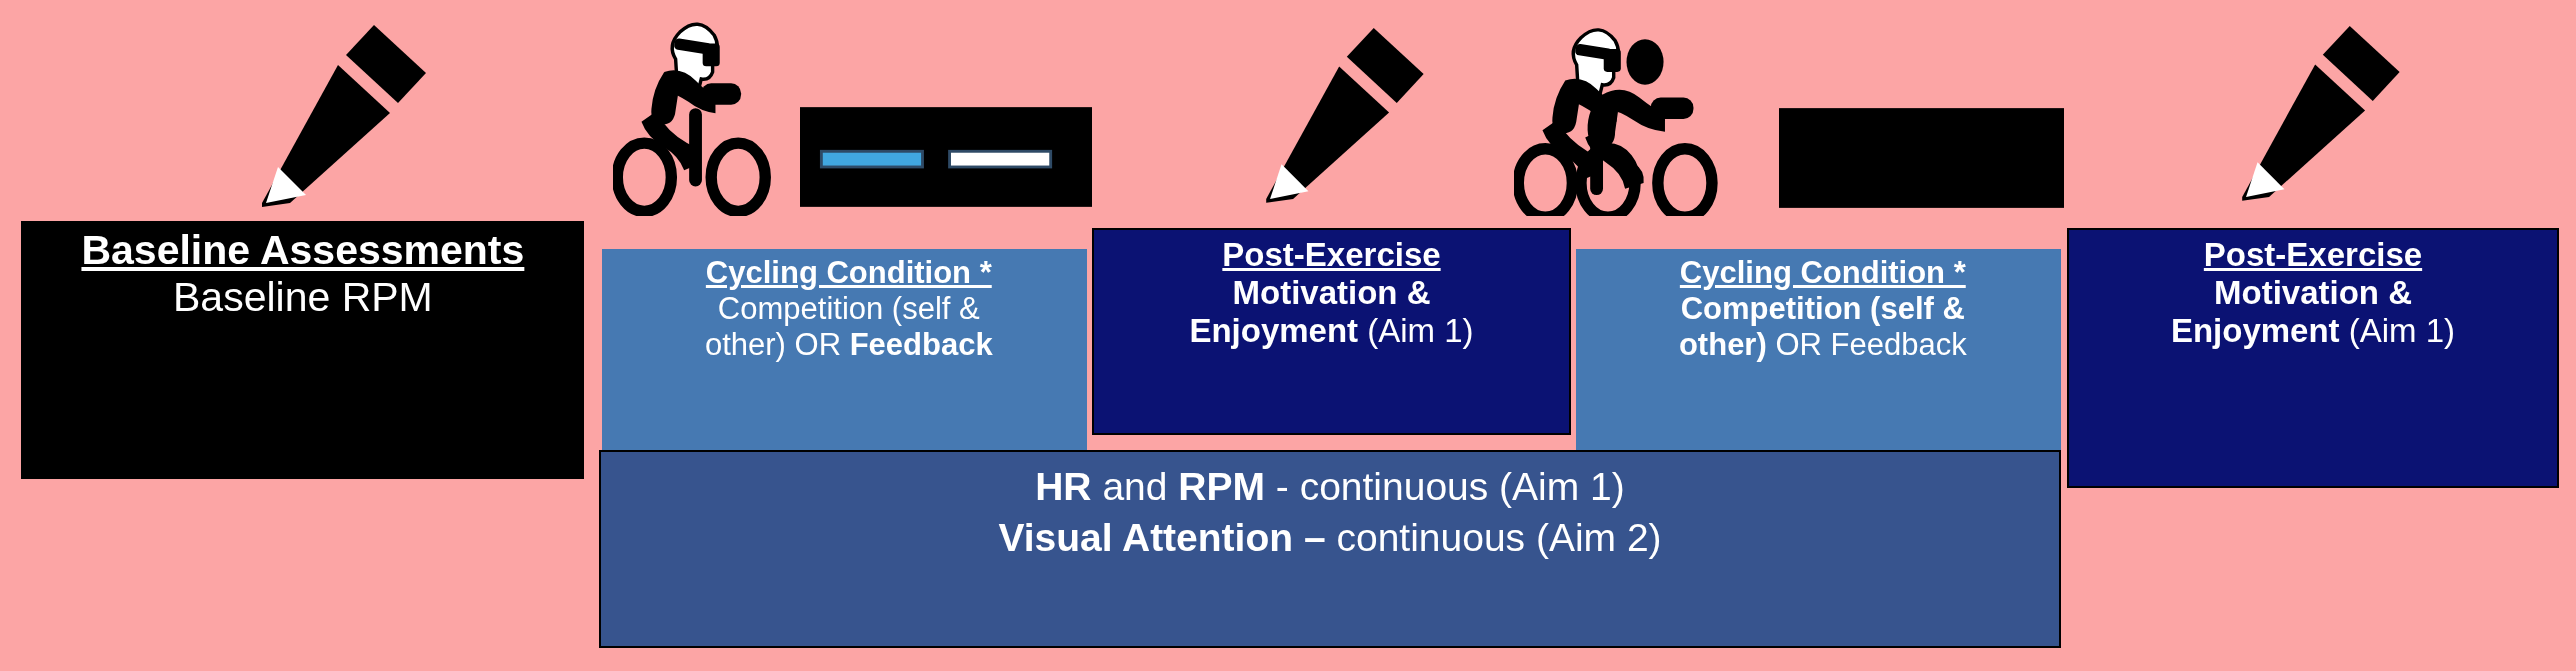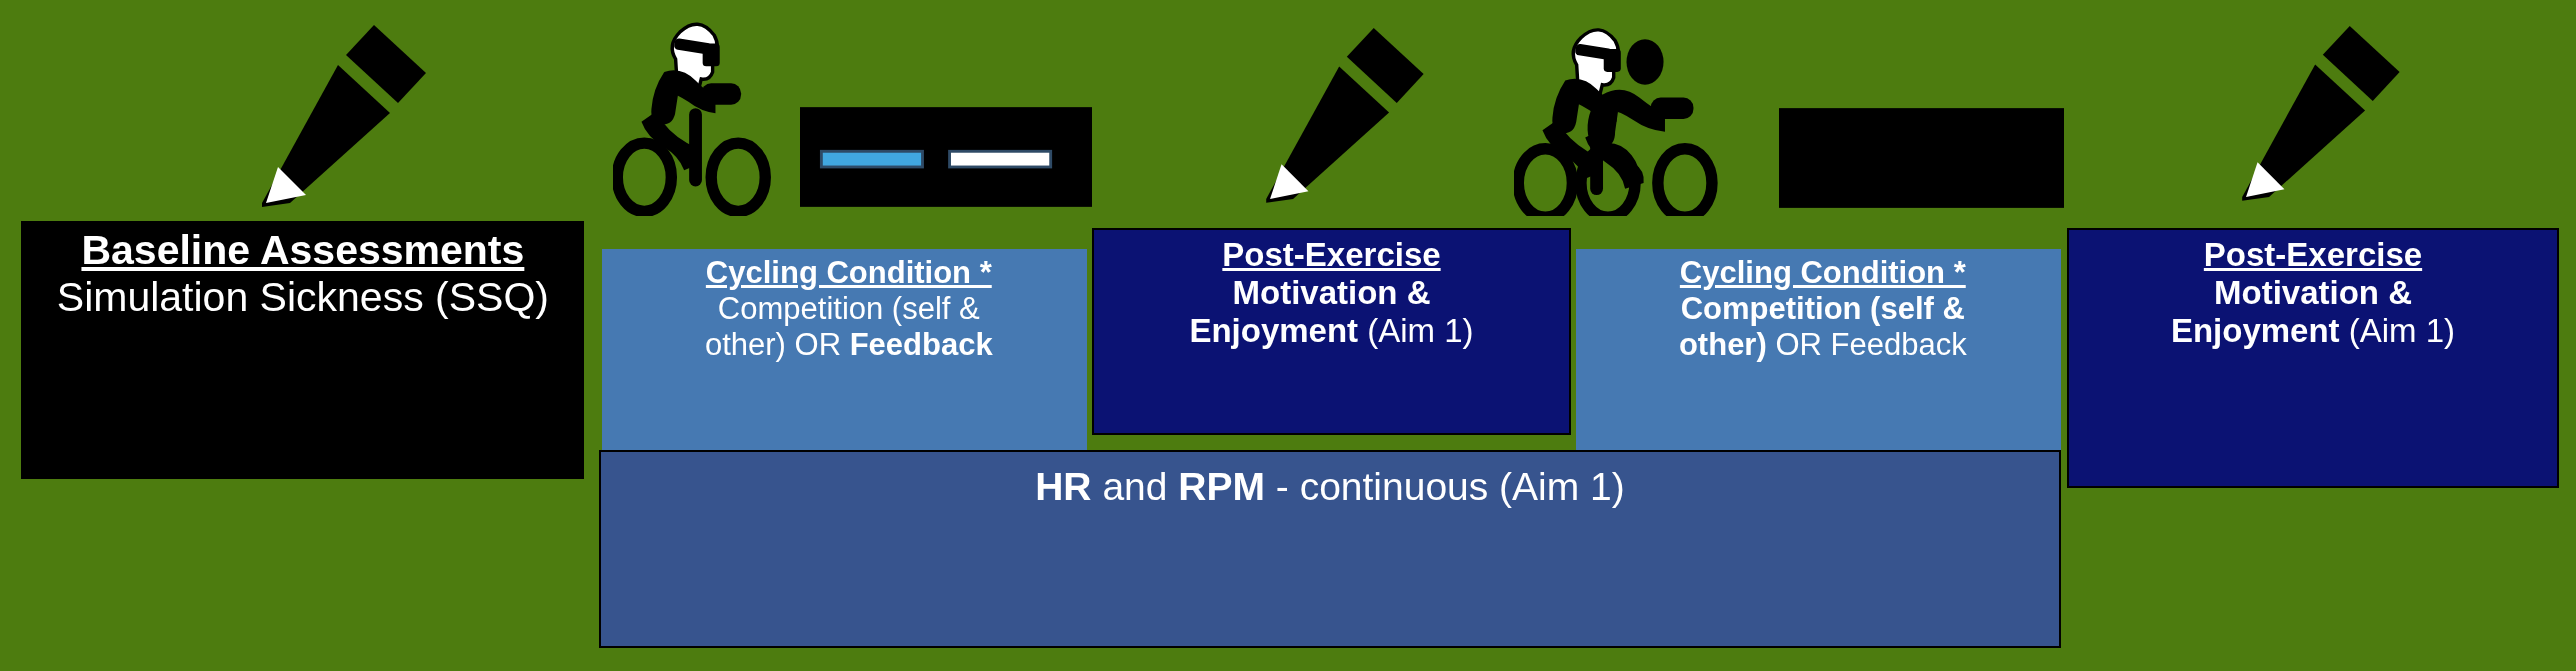--- a/index.html
+++ b/index.html
@@ -7,21 +7,21 @@
     padding: 0;
     background: #ffffff;
   }
   body {
     font-family: "Liberation Sans", sans-serif;
   }
   #stage {
     position: relative;
     width: 2576px;
     height: 672px;
-    background: #4d7c0f;
+    background: #fca5a5;
     overflow: hidden;
   }
 
   
   .icon-layer { position: absolute; left: 0; top: 0; width: 2576px; height: 221px; }
   .icon-wrap { position: absolute; }
 
   
   .box {
     position: absolute;
@@ -160,21 +160,21 @@
           <polygon points="66,6 92,30 78,45 52,21"></polygon>
           <polygon points="48,26 74,50 24,95 10,97 10,95"></polygon>
           <polygon points="18,77 32,91 12,95" fill="#ffffff"></polygon>
         </g>
       </svg>
     </div>
   </div>
 
   <div class="box box-black" style="left:21.4px; top:221px; width:563px; height:258px;">
     <span class="ln hdr">Baseline Assessments</span>
-    <span class="ln r">Simulation Sickness (SSQ)</span>
+    <span class="ln r">Baseline RPM</span>
   </div>
 
   <div class="box box-lightblue" style="left:602px; top:223px; width:485px; height:228px; padding-left:15.7px;">
     <span class="ln hdr">Cycling Condition *</span>
     <span class="ln r">Competition (self &amp;</span>
     <span class="ln nowrapfit"><span class="r">other) OR </span><span class="b">Feedback</span></span>
   </div>
 
   <div class="box box-navy" style="left:1092px; top:228px; width:479px; height:207px;">
     <span class="ln hdr">Post-Exercise</span>
@@ -189,16 +189,17 @@
   </div>
 
   <div class="box box-navy" style="left:2067px; top:228px; width:492px; height:260px;">
     <span class="ln hdr">Post-Exercise</span>
     <span class="ln b">Motivation &amp;</span>
     <span class="ln nowrapfit"><span class="b">Enjoyment </span><span class="r">(Aim 1)</span></span>
   </div>
 
   <div class="band" style="left:599px; top:450px; width:1462px; height:198px;">
     <span class="ln"><span class="b">HR</span><span class="r"> and </span><span class="b">RPM</span><span class="r"> - continuous (Aim 1)</span></span>
+    <span class="ln"><span class="b">Visual Attention –</span><span class="r"> continuous (Aim 2)</span></span>
   </div>
 
 </div>
 
 
 </body></html>

